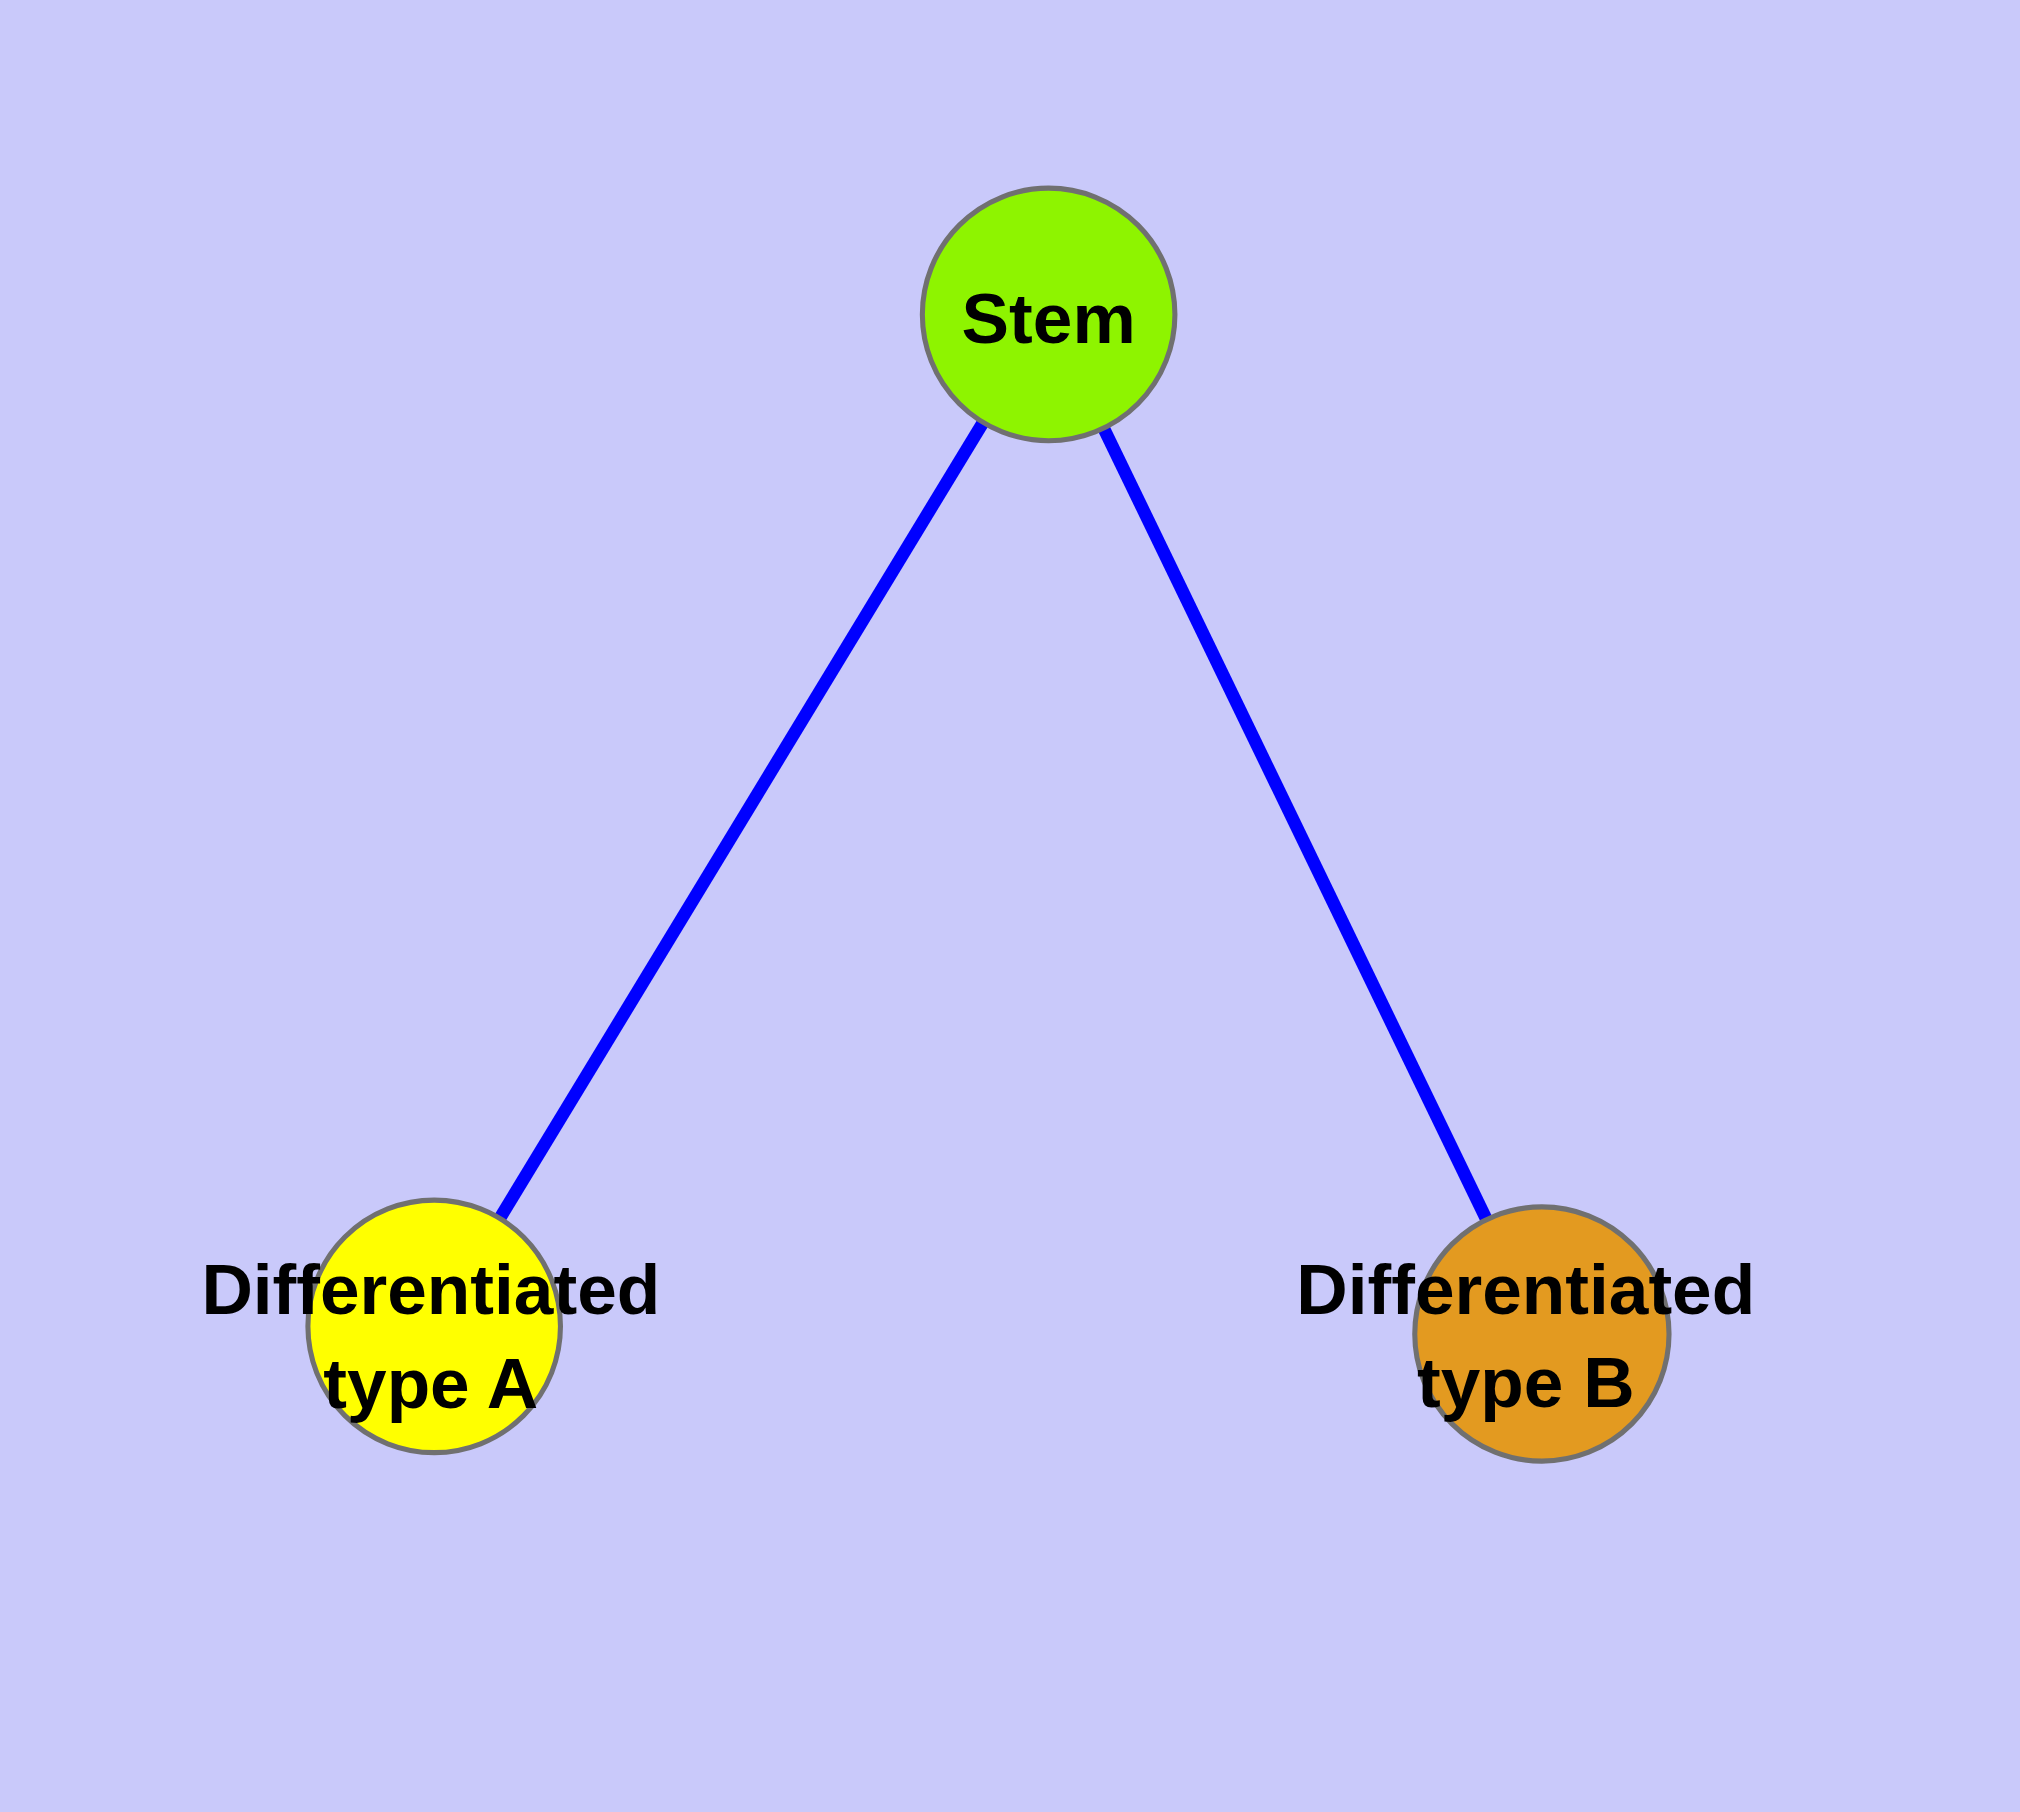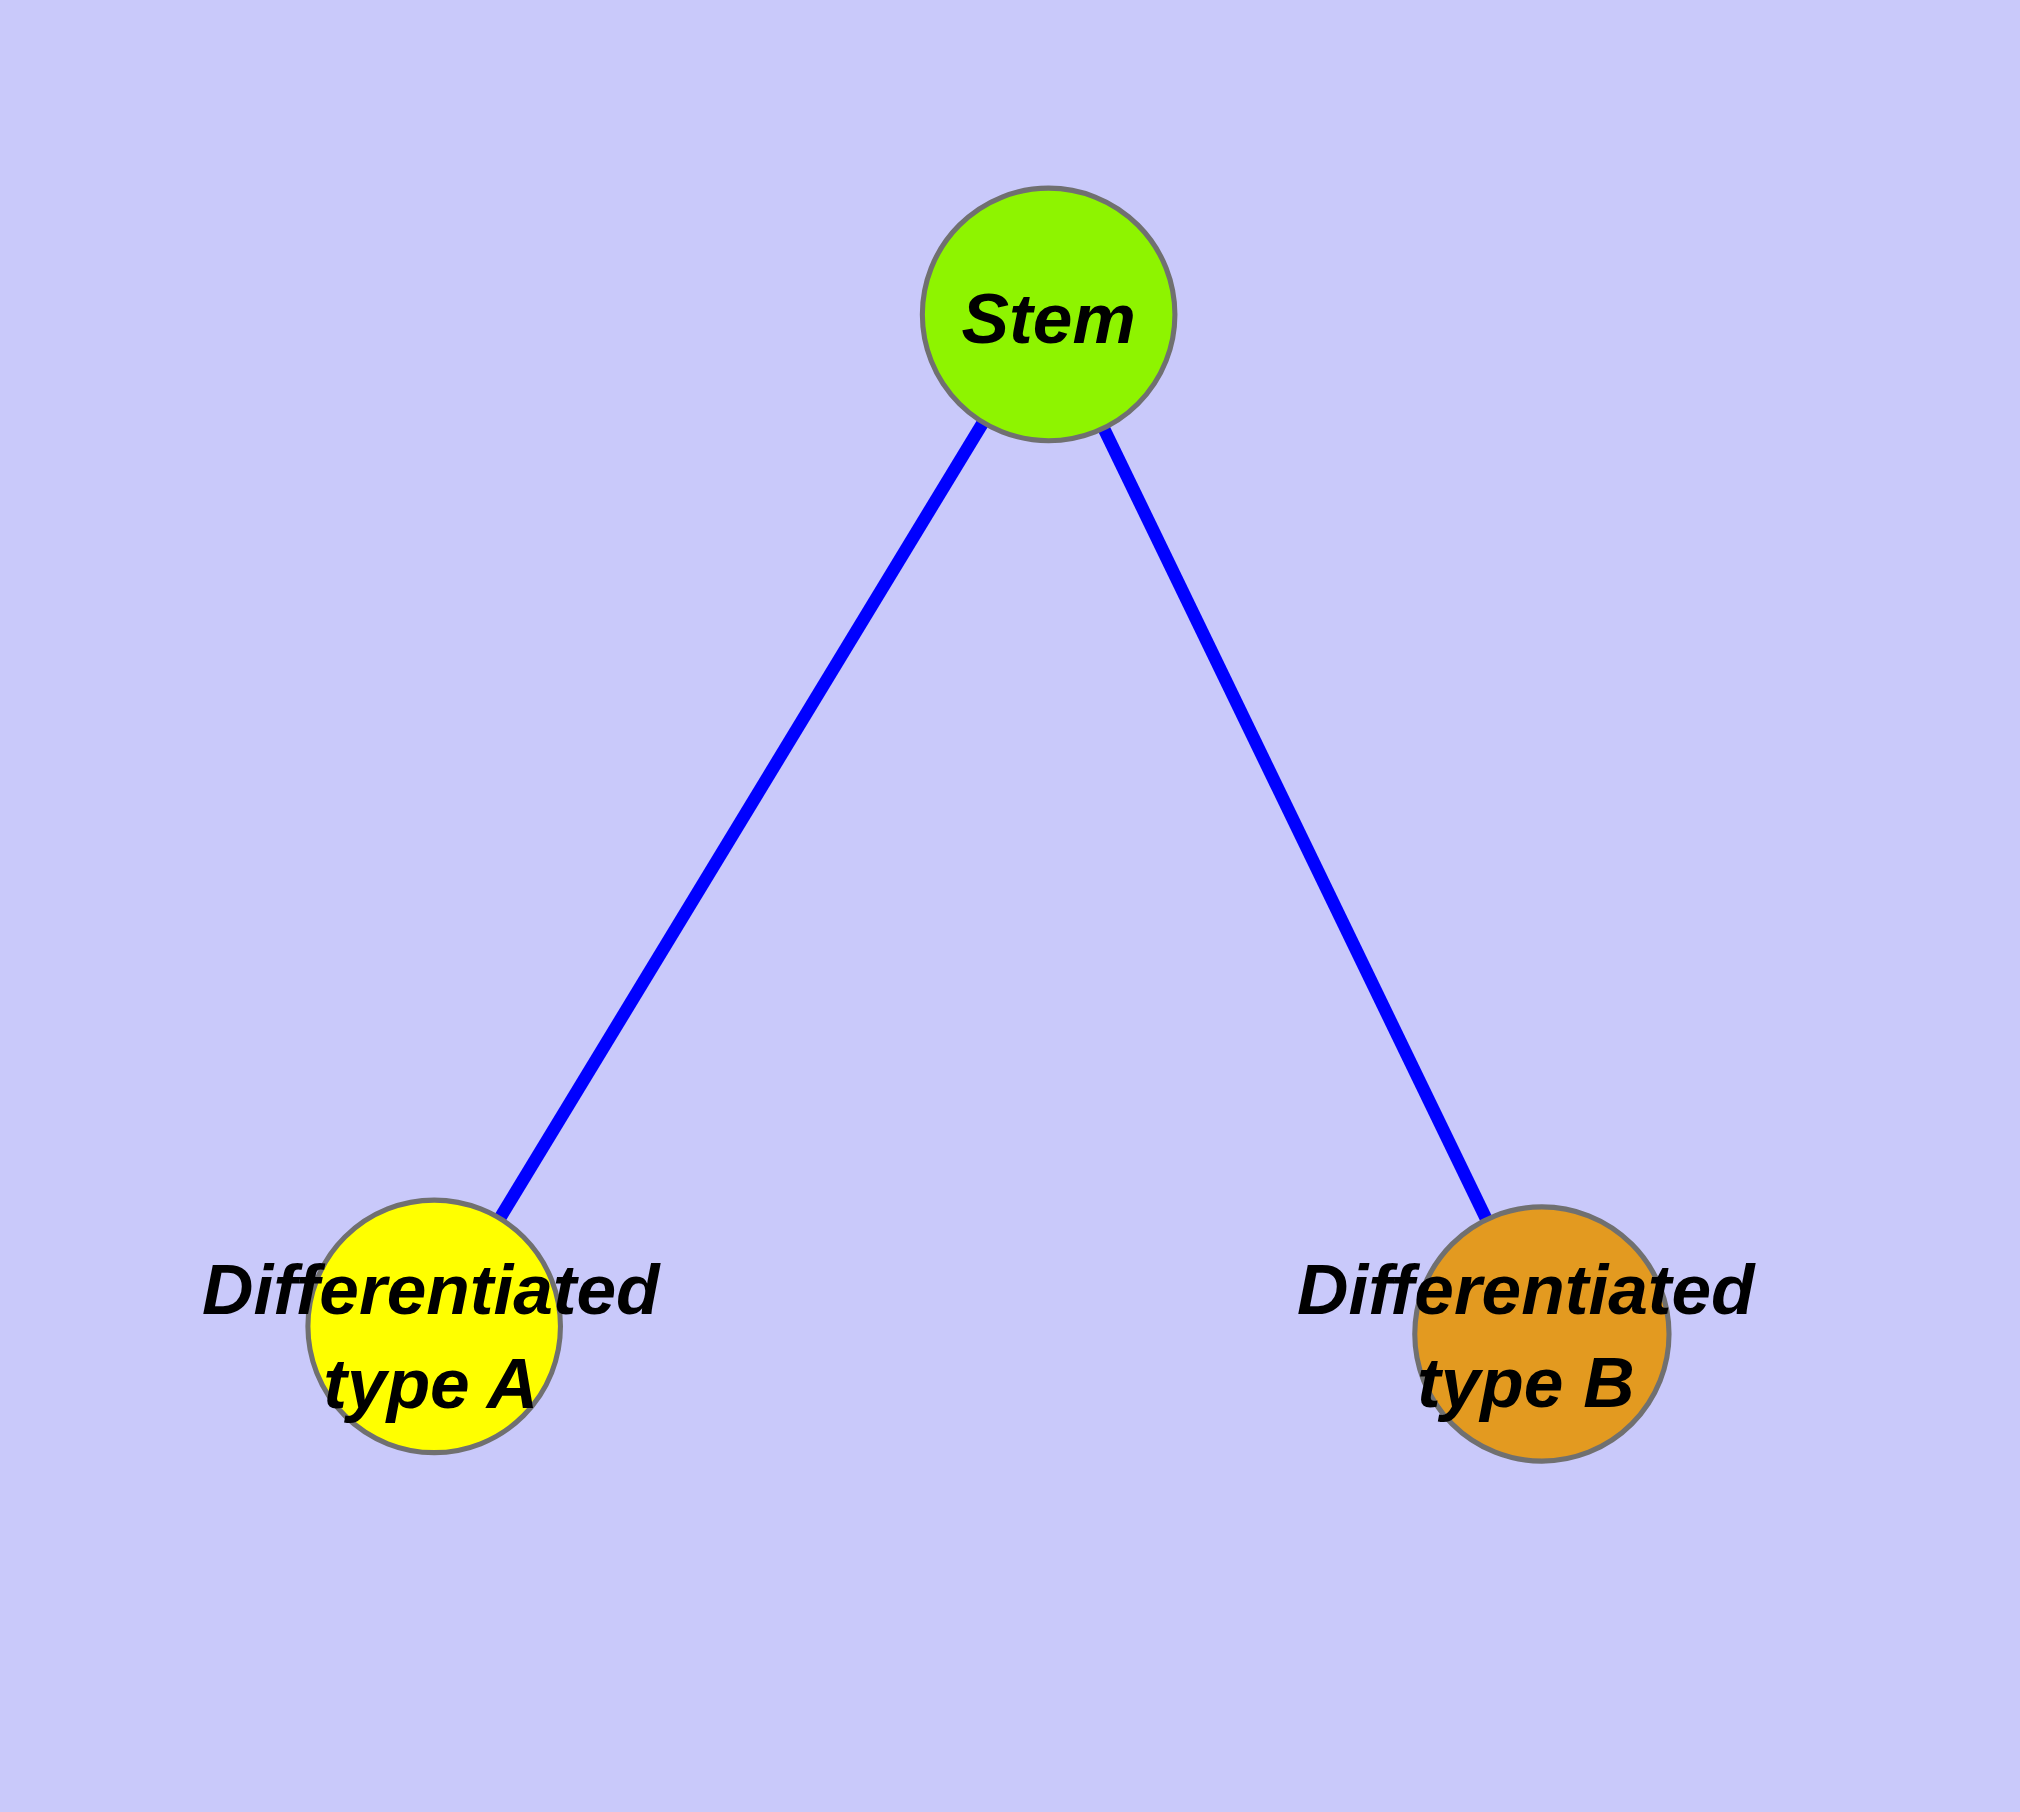--- a/index.html
+++ b/index.html
@@ -8,21 +8,20 @@
     width: 2021px;
     height: 1812px;
     overflow: hidden;
     background: #C9C9FA;
     font-family: "Liberation Sans", sans-serif;
   }
   .stage {
     position: relative;
     width: 1814px;
     height: 1812px;
-    font-style: italic;
   }
   svg.graph {
     display: block;
     width: 2021px;
     height: 1812px;
   }
   .edge {
     fill: none;
     stroke-linecap: butt;
   }

